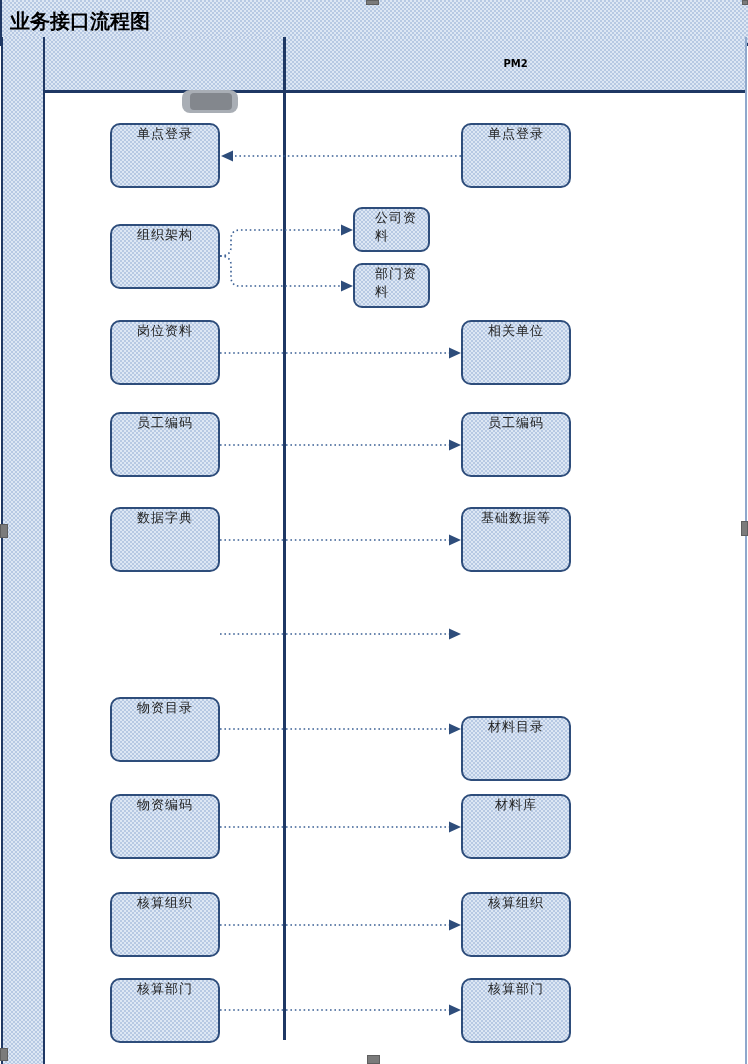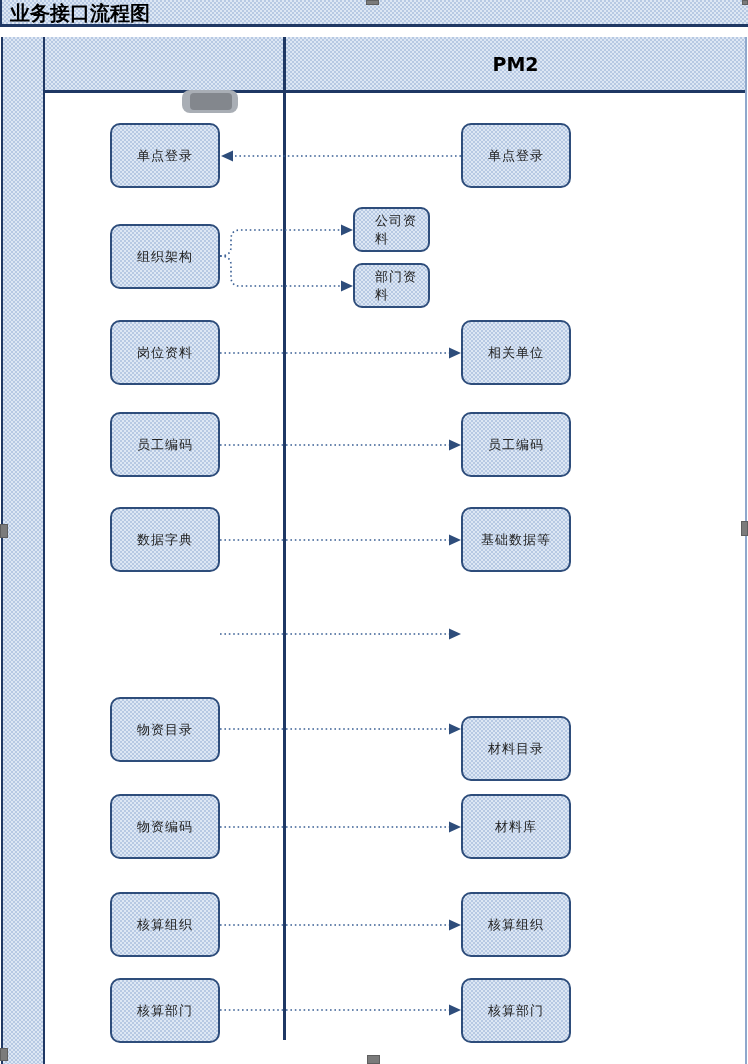--- a/index.html
+++ b/index.html
@@ -15,37 +15,37 @@
   
   .texture {
     background-color: #dde7f4;
     background-image:
       linear-gradient(45deg, #b7c9e3 26%, transparent 26%, transparent 74%, #b7c9e3 74%),
       linear-gradient(45deg, #b7c9e3 26%, transparent 26%, transparent 74%, #b7c9e3 74%);
     background-size: 4px 4px;
     background-position: 0 0, 2px 2px;
   }
   .title-bar {
-    position: absolute; left: 0; top: 0; width: 748px; height: 27px;
+    position: absolute; left: 0; top: 0; width: 748px; height: 46px;
     border-left: 2px solid #1f3864;
     border-bottom: 3px solid #1f3864;
-    display: flex; align-items: flex-start;
+    display: flex; align-items: center;
     padding-left: 8px;
     font-size: 20px; font-weight: bold; color: #000;
   }
   .pool-strip {
     position: absolute; left: 1px; top: 37px; width: 44px; height: 1027px;
     border-left: 2px solid #1f3864;
     border-right: 2px solid #1f3864;
   }
   .lane-header {
     position: absolute; top: 37px; height: 56px;
     border-bottom: 3px solid #1f3864;
     display: flex; align-items: center; justify-content: center;
-    font-size: 19px; font-weight: bold; color: #000;
+    font-size: 10px; font-weight: bold; color: #000;
   }
   .lane-header.left  { left: 45px;  width: 238px; }
   .lane-header.right { left: 286px; width: 459px; }
   .lane-divider {
     position: absolute; left: 283px; top: 37px; width: 3px; height: 1003px;
     background: #1f3864;
   }
   .right-border {
     position: absolute; left: 745px; top: 37px; width: 2px; height: 1027px;
     background: #8fa8cc;
@@ -54,21 +54,21 @@
     position: absolute; left: 137px; top: 53px; width: 56px; height: 23px;
     background: #a9aeb5; border-radius: 8px;
   }
   .redacted-inner {
     position: absolute; left: 8px; top: 3px; width: 42px; height: 17px;
     background: #83878d; border-radius: 4px;
   }
   .box {
     position: absolute; width: 110px; height: 65px;
     border: 2px solid #2e4d7b; border-radius: 10px;
-    display: flex; align-items: center; justify-content: center;
+    display: flex; align-items: flex-start; justify-content: center;
     font-size: 13px; color: #222; letter-spacing: 1px; font-family: Liberation Serif, serif;
   }
   .box.small { width: 77px; height: 45px; border-radius: 9px; padding-left: 20px; }
   .col-left   { left: 110px; }
   .col-right  { left: 461px; }
   .col-middle { left: 353px; }
   .connector-layer {
     position: absolute; left: 0; top: 0; width: 748px; height: 1064px;
   }
   .handle {

